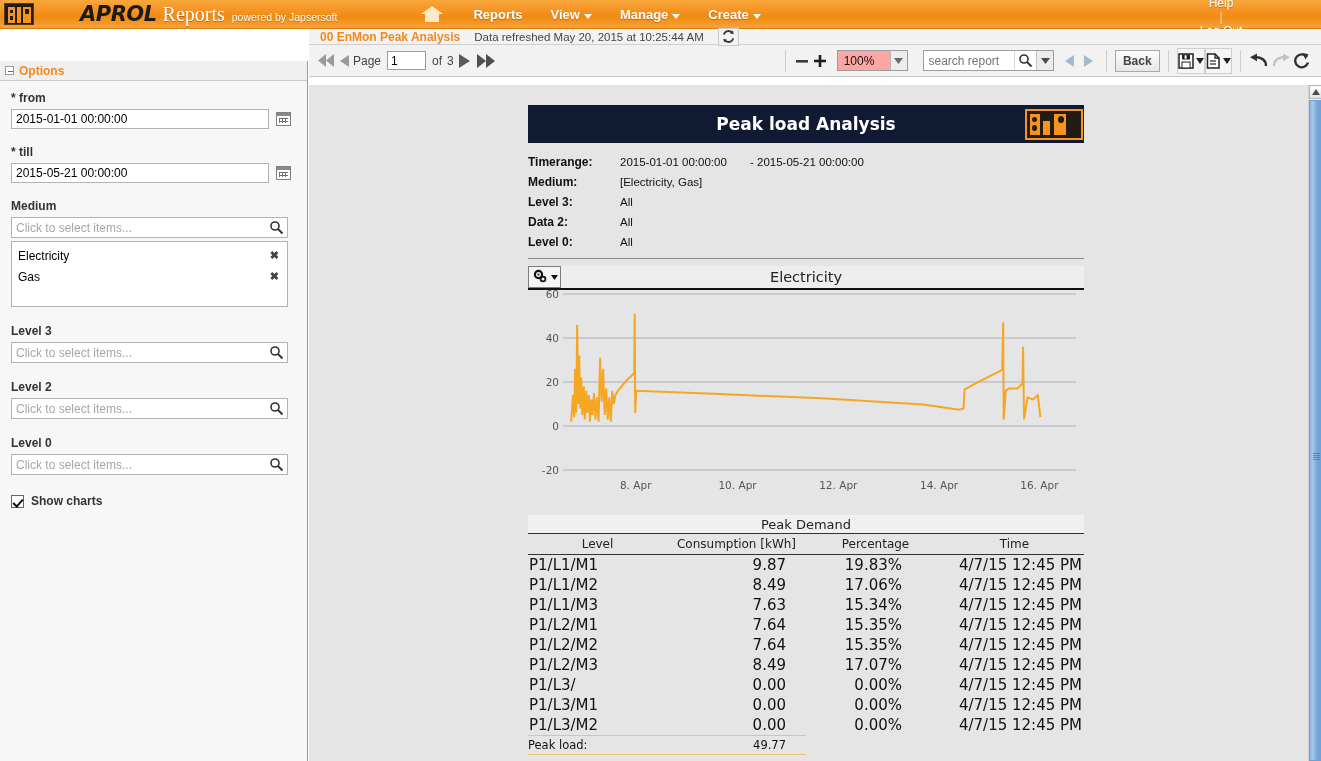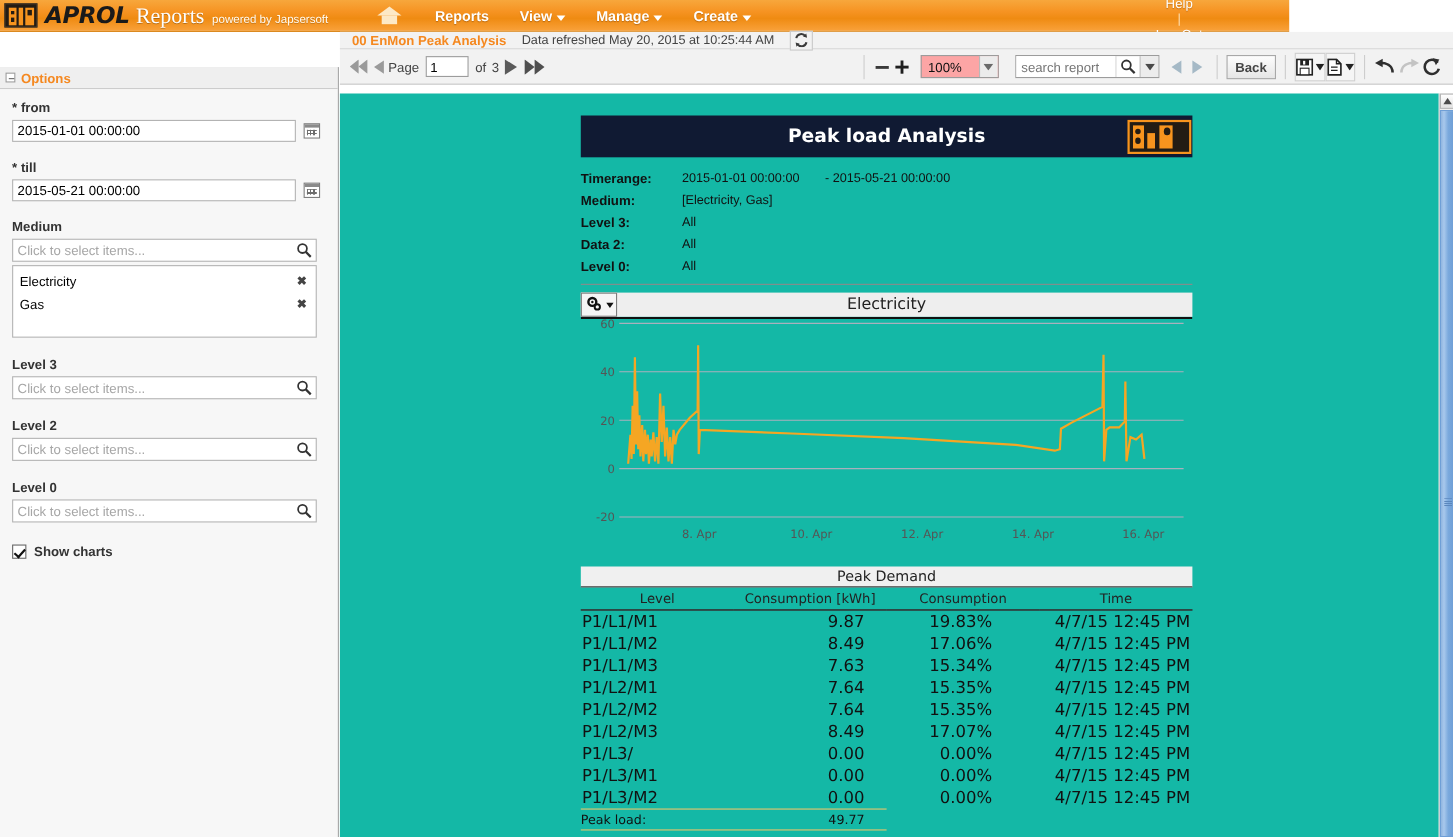--- a/index.html
+++ b/index.html
@@ -7,24 +7,24 @@
     margin: 0; padding: 0;
     width: 1321px; height: 761px;
     overflow: hidden;
     font-family: "Liberation Sans", sans-serif;
     font-size: 12px;
     background: #ffffff;
   }
 
   
   #topbar {
-    position: absolute; left: 0; top: 0; width: 1172px; height: 29px;
+    position: absolute; left: 0; top: 0; width: 1321px; height: 29px;
     background: linear-gradient(to bottom, #f7a73c 0%, #f69322 38%, #ef8b12 60%, #f9a13a 100%);
     border-bottom: 1px solid #d87d07;
-    display: flex; align-items: center;
+    display: flex; align-items: center; gap: 39px;
   }
   #brlogo {
     width: 30px; height: 22px; margin-left: 4px; margin-right: 7px;
     background: #231c14; border: 1px solid #4a3a26;
     position: relative; flex: 0 0 auto;
   }
   #brlogo .g { position: absolute; background: #f7941e; }
   .logotext { display: flex; align-items: baseline; }
   .aprol {
     font-family: "DejaVu Sans", sans-serif;
@@ -226,21 +226,21 @@
     font-size: 12px; font-weight: bold; color: #444;
     display: flex; align-items: center; justify-content: center; cursor: pointer;
   }
   .tri-r { width:0;height:0;border-top:7px solid transparent;border-bottom:7px solid transparent;border-left:11px solid #5a5a5a; }
   .tri-r-sm { width:0;height:0;border-top:6px solid transparent;border-bottom:6px solid transparent;border-left:9px solid #9a9a9a; }
   .tri-l-sm { width:0;height:0;border-top:6px solid transparent;border-bottom:6px solid transparent;border-right:9px solid #9a9a9a; }
 
   
   #canvas {
     position: absolute; left: 0; top: 56px; right: 13px; bottom: 0;
-    background: #14b8a6; overflow: hidden;
+    background: #e5e5e5; overflow: hidden;
   }
   #page {
     position: absolute; left: 219px; top: 20px; width: 556px;
   }
   #rpthdr {
     height: 38px; background: #101a33; display: flex; align-items: center;
     position: relative;
   }
   #rpttitle {
     flex: 1; text-align: center; color: #ffffff; font-weight: bold;
@@ -685,21 +685,21 @@
         </div>
       </div>
 
       <div id="tablebox">
         <div id="tabletitle">Peak Demand</div>
         <table id="peak">
           <thead>
             <tr>
               <th style="width:25%;">Level</th>
               <th style="width:25%;">Consumption [kWh]</th>
-              <th style="width:25%;">Consumption</th>
+              <th style="width:25%;">Percentage</th>
               <th style="width:25%;">Time</th>
             </tr>
           </thead>
           <tbody id="peakbody">
               <tr>
                 <td class="lvl">P1/L1/M1</td>
                 <td class="num">9.87</td>
                 <td class="pct">19.83%</td>
                 <td class="tm">4/7/15 12:45 PM</td>
               </tr>

